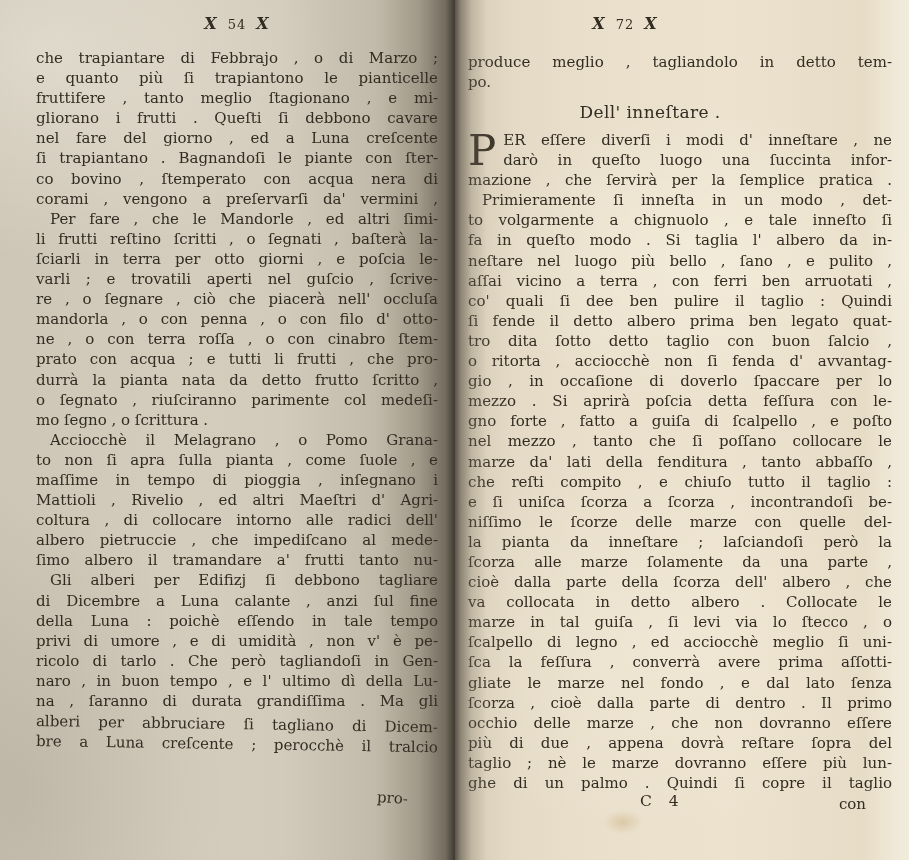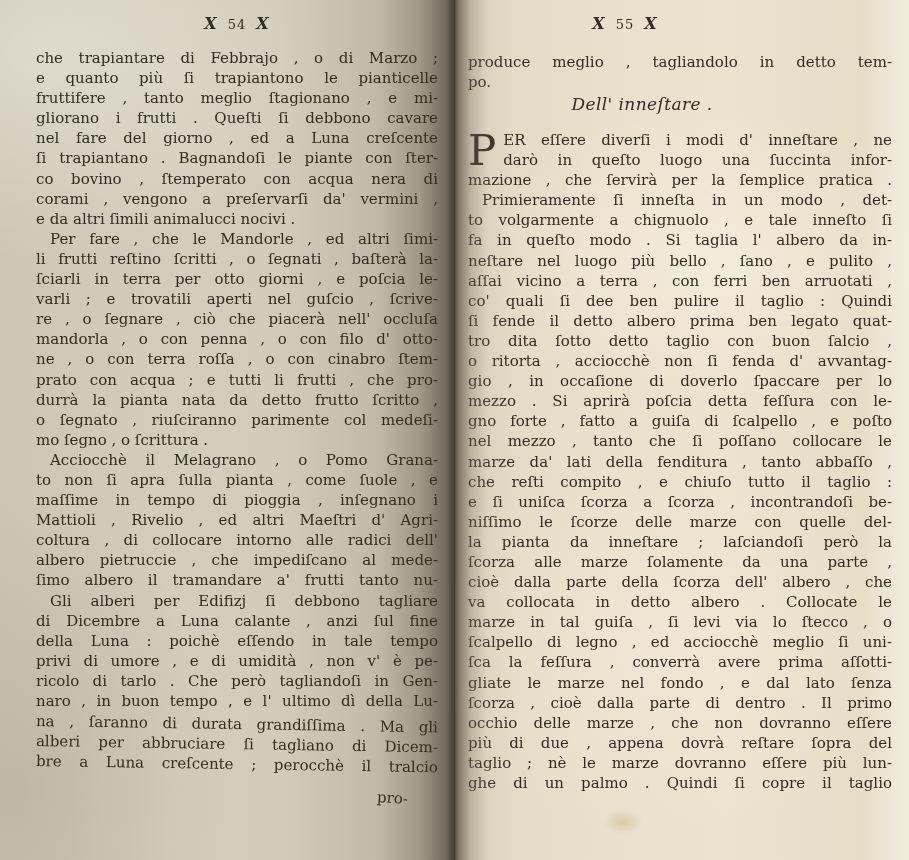--- a/index.html
+++ b/index.html
@@ -47,22 +47,22 @@
   .text-block{line-height:20.1px;font-size:15px;}
   .page-left .text-block{position:absolute;left:36px;top:48px;width:402px;}
   .tb-intro{position:absolute;left:13px;top:52px;width:424px;}
   .line{
     text-align:justify;text-align-last:justify;
     height:20.1px;overflow:visible;white-space:nowrap;
   }
   .line.end{text-align-last:left;}
   .line.ind{text-indent:14px;}
   .section-heading{
-    position:absolute;left:13px;top:94px;width:424px;margin:0;
-    font-size:17px;font-weight:normal;font-style:italic;text-align:center;
+    position:absolute;left:13px;top:94px;width:424px;margin:8px;
+    font-size:17px;font-weight:normal;text-align:center;
     transform:translateX(-38px);letter-spacing:0.4px;
   }
   .para{position:absolute;left:13px;top:130px;width:424px;}
   .dropcap{
     float:left;font-size:42px;line-height:37px;height:38px;
     padding:2px 7px 0 0;font-weight:500;
   }
   .catchword-left{
     position:absolute;top:789px;right:47px;font-size:15px;
     transform:rotate(4deg);
@@ -85,21 +85,20 @@
     </header>
     <div class="text-block">
         <div class="line">che trapiantare di Febbrajo , o di Marzo ;</div>
         <div class="line">e quanto più ſi trapiantono le pianticelle</div>
         <div class="line">fruttifere , tanto meglio ſtagionano , e mi-</div>
         <div class="line">gliorano i frutti . Queſti ſi debbono cavare</div>
         <div class="line">nel fare del giorno , ed a Luna creſcente</div>
         <div class="line">ſi trapiantano . Bagnandoſi le piante con ſter-</div>
         <div class="line">co bovino , ſtemperato con acqua nera di</div>
         <div class="line">corami , vengono a preſervarſi da' vermini ,</div>
-        <div class="line end">e da altri ſimili animalucci nocivi .</div>
         <div class="line ind">Per fare , che le Mandorle , ed altri ſimi-</div>
         <div class="line">li frutti reſtino ſcritti , o ſegnati , baſterà la-</div>
         <div class="line">ſciarli in terra per otto giorni , e poſcia le-</div>
         <div class="line">varli ; e trovatili aperti nel guſcio , ſcrive-</div>
         <div class="line">re , o ſegnare , ciò che piacerà nell' occluſa</div>
         <div class="line">mandorla , o con penna , o con filo d' otto-</div>
         <div class="line">ne , o con terra roſſa , o con cinabro ſtem-</div>
         <div class="line">prato con acqua ; e tutti li frutti , che pro-</div>
         <div class="line">durrà la pianta nata da detto frutto ſcritto ,</div>
         <div class="line">o ſegnato , riuſciranno parimente col medeſi-</div>
@@ -122,21 +121,21 @@
         <div class="line">bre a Luna creſcente ; perocchè il tralcio</div>
       </div>
     <div class="catchword-left">pro-</div>
   </section>
 
   <div class="gutter"></div>
 
   <section class="page page-right">
     <header class="pg-header">
       <span class="orn">X</span>
-      <span class="pg-num">55</span>
+      <span class="pg-num">72</span>
       <span class="orn">X</span>
     </header>
 
     <div class="text-block tb-intro">
         <div class="line">produce meglio , tagliandolo in detto tem-</div>
         <div class="line end">po.</div>
       </div>
 
     <h2 class="section-heading">Dell' inneſtare .</h2>
 
@@ -172,15 +171,19 @@
           <div class="line">ſca la feſſura , converrà avere prima aſſotti-</div>
           <div class="line">gliate le marze nel fondo , e dal lato ſenza</div>
           <div class="line">ſcorza , cioè dalla parte di dentro . Il primo</div>
           <div class="line">occhio delle marze , che non dovranno eſſere</div>
           <div class="line">più di due , appena dovrà reſtare ſopra del</div>
           <div class="line">taglio ; nè le marze dovranno eſſere più lun-</div>
           <div class="line">ghe di un palmo . Quindi ſi copre il taglio</div>
         </div>
     </div>
 
+    <footer class="pg-footer">
+      <span class="signature">C 4</span>
+      <span class="catchword-right">con</span>
+    </footer>
   </section>
 
 </div>
 
 </body></html>

